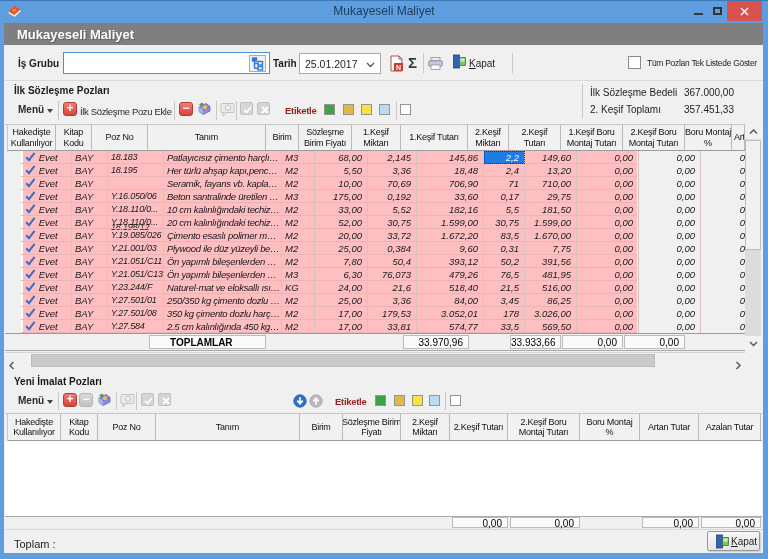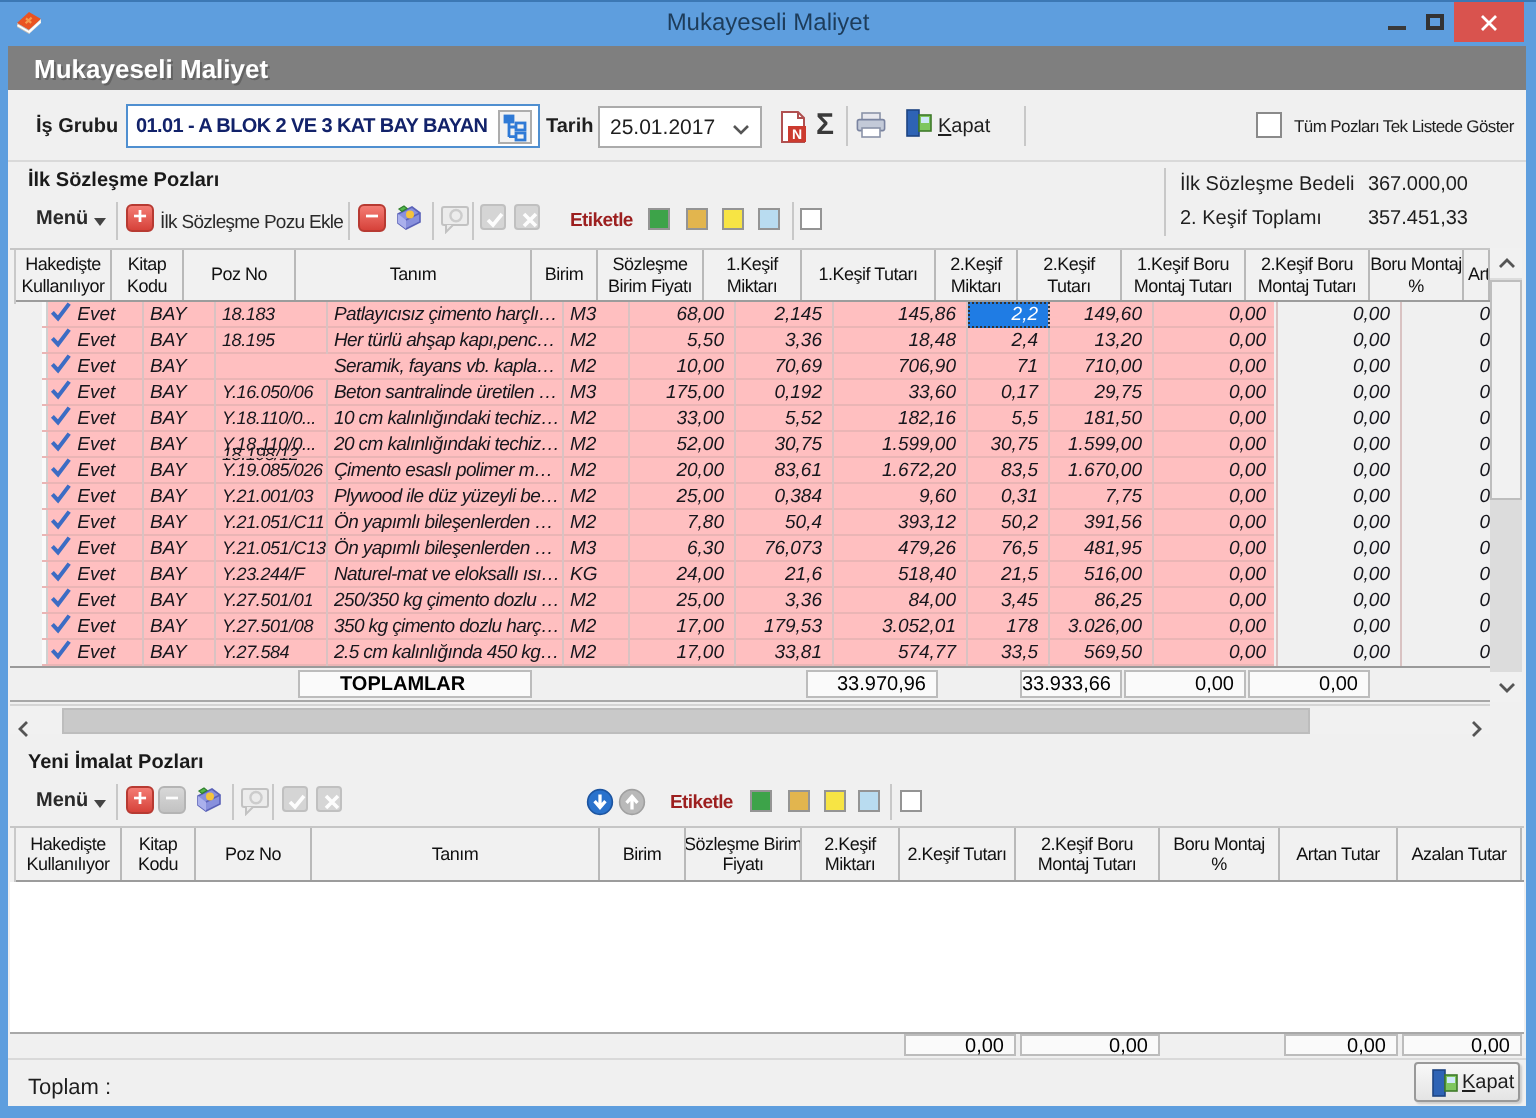--- a/index.html
+++ b/index.html
@@ -77,21 +77,20 @@
 <div class="abs" id="graybar">
       <span>Mukayeseli Maliyet</span>
     </div>
 <div class="abs" id="brdL"></div>
     <div class="abs" id="brdR"></div>
     <div class="abs" id="brdB"></div>
 
 <div class="abs" id="tb1">
   <div class="abs lbl bold" style="left:14px;top:13px;font-size:10px;">İş Grubu</div>
   <div class="abs" id="isgrubu">
-        <div class="txt">01.01 - A BLOK 2 VE 3 KAT BAY BAYAN</div>
     <div class="abs" id="treebtn"><svg width="15" height="15" viewBox="0 0 15 15">
             <g fill="none" stroke="#2f7ad6" stroke-width="1.4">
               <rect x="2.5" y="2" width="4" height="3" fill="#2f7ad6"></rect>
               <rect x="8" y="5.5" width="4.5" height="3.5"></rect>
               <rect x="8" y="10.5" width="4.5" height="3.5"></rect>
               <path d="M4.5 5 L4.5 12.5 M4.5 7.5 L8 7.5 M4.5 12.3 L8 12.3"></path>
             </g>
           </svg></div>
   </div>
   <div class="abs lbl bold" style="left:269px;top:13px;font-size:10px;">Tarih</div>
@@ -302,21 +301,21 @@
 </div>
 <div class="row" style="top:78px;">
 <div class="cell" style="left:3px;width:48px;"><span style="padding-left:1px"><svg width="11" height="10" viewBox="0 0 11 10" style="vertical-align:-1px">
               <path d="M1.2 5.2 L4 8.2 L9.6 0.8" stroke="#3c6cc4" stroke-width="2" fill="none"></path>
             </svg></span><span style="position:relative;top:0"> Evet</span></div>
 <div class="cell" style="left:51px;width:36px;"><span style="padding-left:3px">BAY</span></div>
 <div class="cell" style="left:87px;width:56px;text-overflow:ellipsis;font-size:9px;letter-spacing:-0.2px;"><span style="padding-left:3px"></span>Y.19.085/026</div>
 <div class="cell" style="left:143px;width:118px;text-overflow:ellipsis;letter-spacing:-0.3px;"><span style="padding-left:3px"></span>Çimento esaslı polimer modifiye</div>
 <div class="cell" style="left:261px;width:33px;"><span style="padding-left:3px"></span>M2</div>
 <div class="cell num" style="left:294px;width:53px;">20,00</div>
-<div class="cell num" style="left:347px;width:49px;">83,61</div>
+<div class="cell num" style="left:347px;width:49px;">33,72</div>
 <div class="cell num" style="left:396px;width:67px;">1.672,20</div>
 <div class="cell num" style="left:463px;width:41px;">83,5</div>
 <div class="cell num" style="left:504px;width:52px;">1.670,00</div>
 <div class="cell num" style="left:556px;width:62px;">0,00</div>
 <div class="cell num" style="left:618px;width:62px;">0,00</div>
 <div class="cell num" style="left:680px;width:47px;padding-right:2px;">0</div>
 <div class="cell" style="left:727px;width:13px;"></div>
 </div>
 <div class="row" style="top:91px;">
 <div class="cell" style="left:3px;width:48px;"><span style="padding-left:1px"><svg width="11" height="10" viewBox="0 0 11 10" style="vertical-align:-1px">

